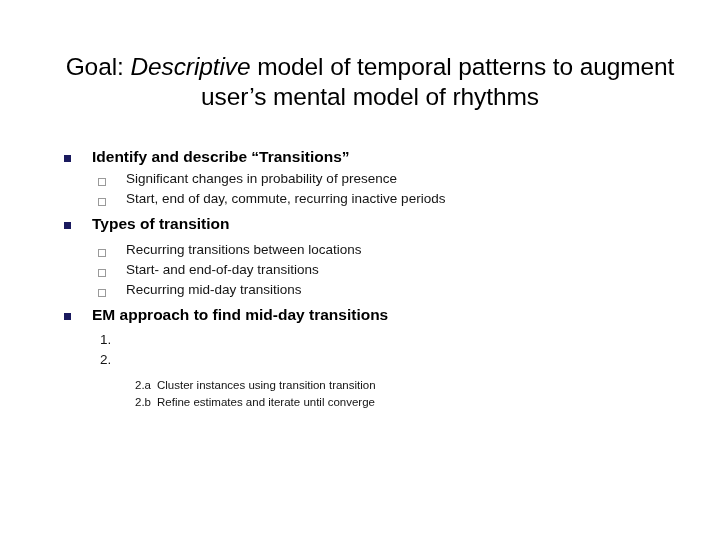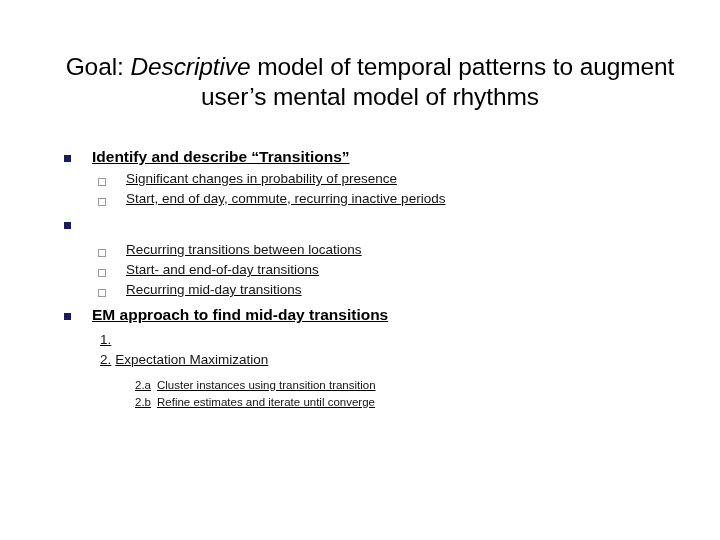--- a/index.html
+++ b/index.html
@@ -43,21 +43,20 @@
   .body-block {
     position: absolute;
     left: 64px;
     top: 148px;
     width: 600px;
   }
 
   .row {
     display: flex;
     align-items: flex-start;
-    text-decoration: underline;
   }
 
   
   .lvl1 {
     margin-bottom: 0px;
     height: 23px;
   }
   .lvl1 .bullet-cell {
     width: 28px;
     flex: 0 0 28px;
@@ -188,20 +187,21 @@
       <span class="text">Start, end of day, commute, recurring inactive periods</span>
     </div>
 
     <div class="gap-sm"></div>
 
 
     <div class="row lvl1">
       <span class="bullet-cell">
           <span class="sq-filled"></span>
         </span>
+      <span class="text">Types of transition</span>
     </div>
 
     <div class="gap-sm"></div>
 
     <div class="row lvl2">
       <span class="bullet-cell">
           <span class="sq-hollow"></span>
         </span>
       <span class="text">Recurring transitions between locations</span>
     </div>
@@ -228,21 +228,20 @@
         </span>
       <span class="text">EM approach to find mid-day transitions</span>
     </div>
 
     <div class="row lvl3">
       <span class="num-cell">1.</span>
     </div>
 
     <div class="row lvl3">
       <span class="num-cell">2.</span>
-      <span class="text">Expectation Maximization</span>
     </div>
 
     <div class="gap-md"></div>
 
     <div class="row lvl4">
       <span class="num-cell">2.a</span>
       <span class="text">Cluster instances using transition transition</span>
     </div>
 
     <div class="row lvl4">

